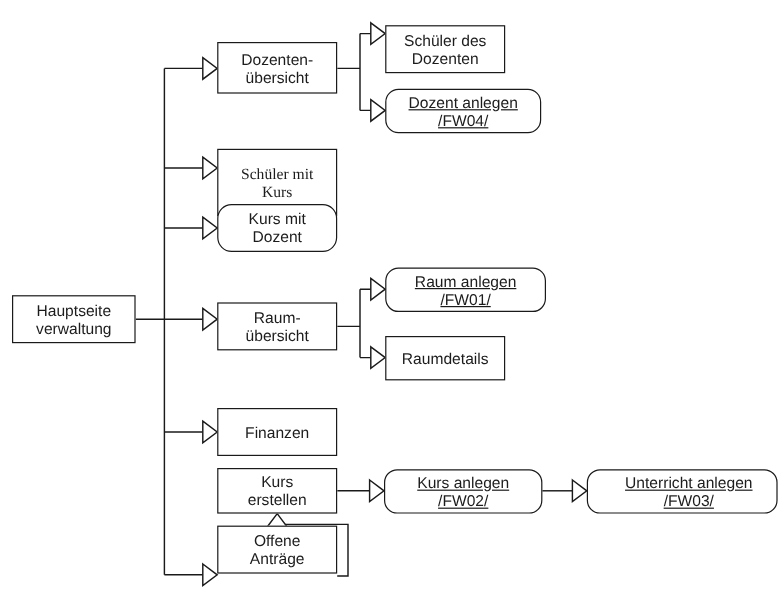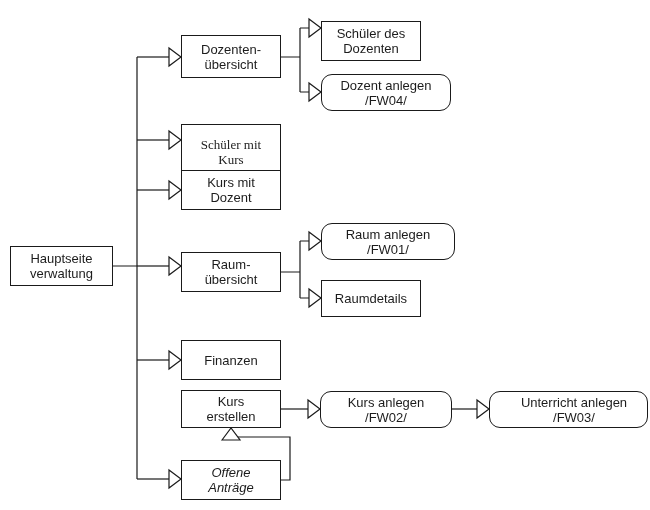--- a/index.html
+++ b/index.html
@@ -20,21 +20,21 @@
     align-items:center;
     justify-content:center;
     text-align:center;
     color:#1c1c1c;
     font-size:13px;
     line-height:15px;
     white-space:pre-line;
     letter-spacing:0px;
   }
   .node.rounded{border-radius:11px;}
-  .node.pad{padding:0 6px;}
+  .node.pad{padding:0 6px;text-decoration:underline;}
 </style>
 </head>
 <body>
 
 <div id="canvas">
 
   <svg id="edges" viewBox="0 0 650 510" xmlns="http://www.w3.org/2000/svg">
     <g fill="none" stroke="#1a1a1a" stroke-width="1.2" shape-rendering="geometricPrecision">
 
       <path d="M113 266 H137 M137 57 V479"></path>
@@ -81,35 +81,35 @@
 übersicht</div>
 
   <div class="node" style="left:321px;top:8px;width:100px;height:40px;margin-top:13px;">Schüler des
 Dozenten</div>
 
   <div class="node rounded pad" style="left:321px;top:74px;width:130px;height:37px;">Dozent anlegen /FW04/</div>
 
   <div class="node" style="left:181px;top:124px;width:100px;height:56px;font-family:Liberation Serif, serif;">Schüler mit
 Kurs</div>
 
-  <div class="node" style="left:181px;top:170px;width:100px;height:40px;">Kurs mit
+  <div class="node" style="left:181px;top:170px;width:100px;height:40px;border-radius:12px;">Kurs mit
 Dozent</div>
 
   <div class="node" style="left:181px;top:252px;width:100px;height:40px;">Raum-
 übersicht</div>
 
   <div class="node rounded pad" style="left:321px;top:223px;width:134px;height:37px;">Raum anlegen /FW01/</div>
 
   <div class="node" style="left:181px;top:340px;width:100px;height:40px;">Finanzen</div>
 
   <div class="node" style="left:321px;top:280px;width:100px;height:37px;">Raumdetails</div>
 
   <div class="node" style="left:181px;top:390px;width:100px;height:38px;">Kurs
 erstellen</div>
 
   <div class="node rounded pad" style="left:320px;top:391px;width:132px;height:37px;">Kurs anlegen /FW02/</div>
 
   <div class="node rounded pad" style="left:489px;top:391px;width:159px;height:37px;padding-left:17px;">Unterricht anlegen /FW03/</div>
 
-  <div class="node" style="left:181px;top:460px;width:100px;height:40px;font-style:italic;">Offene
+  <div class="node" style="left:181px;top:438px;width:100px;height:40px;">Offene
 Anträge</div>
 
 </div>
 
 </body></html>

